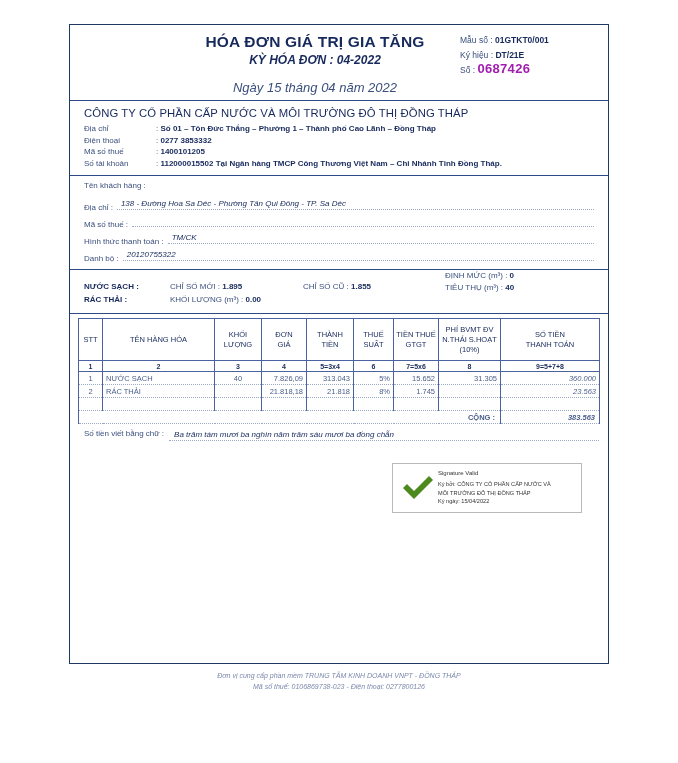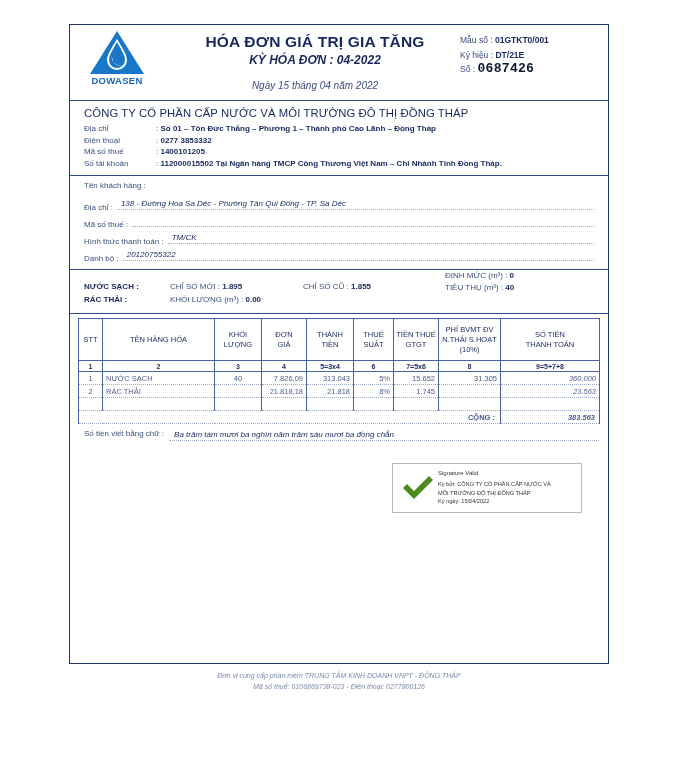--- a/index.html
+++ b/index.html
@@ -53,27 +53,26 @@
     font-size: 12px; font-weight: bold; font-style: italic;
     color: #17295c; margin-top: 2px; line-height: 15px;
   }
   .meta {
     position: absolute; right: 8px; top: 8px; width: 140px;
     color: #17295c; font-size: 8.5px; line-height: 14.5px;
   }
   .meta .lbl { color: #3b4f7d; }
   .meta .val { font-weight: bold; }
   .meta .num {
-    color: #0f172a; font-weight: bold; font-size: 13px;
+    color: #a21caf; font-weight: bold; font-size: 13px;
     letter-spacing: .3px;
-    font-family: Liberation Mono, monospace;
   }
   .date-line {
     position: absolute; left: 90px; top: 55px; width: 310px;
-    text-align: center; font-size: 10px; font-style: italic;
+    text-align: center; font-size: 13px; font-style: italic;
     color: #3b4f7d;
   }
 
   
   .seller {
     padding: 6px 0 6px 14px;
     border-bottom: 1px solid #2b4a86;
   }
   .seller-name {
     font-size: 11.3px; font-weight: normal; color: #17295c;
@@ -192,31 +191,20 @@
 </style>
 </head>
 <body>
 
 <div class="page">
 
   <div class="invoice">
 
     <div class="header">
 
-      <div class="logo-box">
-        <div class="logo-mark">
-          <svg width="58" height="47" viewBox="0 0 58 47">
-            <polygon points="29,2 56,45 2,45" fill="#1877c9"></polygon>
-            <path d="M29 10 C23 20, 19 26, 19 31 a10 10 0 0 0 20 0 c0-5 -4-11 -10-21 z" fill="#ffffff"></path>
-            <path d="M29 13 C24 22, 21 26.5, 21 31 a8 8 0 0 0 16 0 c0-4.5 -3-9 -8-18 z" fill="#1877c9"></path>
-            <path d="M24.5 30 a7.5 7.5 0 0 0 12 5.2 a8.6 8.6 0 0 1 -12.8 -8 z" fill="#ffffff"></path>
-          </svg>
-        </div>
-        <div class="logo-text">DOWASEN</div>
-      </div>
 
       <div class="title-wrap">
         <div class="title-main">HÓA ĐƠN GIÁ TRỊ GIA TĂNG</div>
         <div class="title-sub">KỲ HÓA ĐƠN : 04-2022</div>
       </div>
 
       <div class="date-line">Ngày 15 tháng 04 năm 2022</div>
 
       <div class="meta">
         <div>

